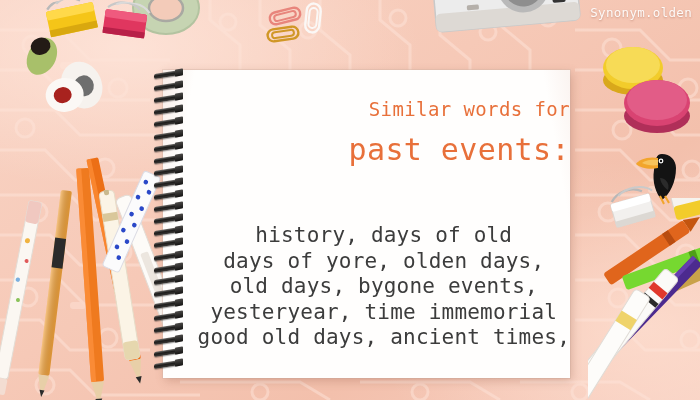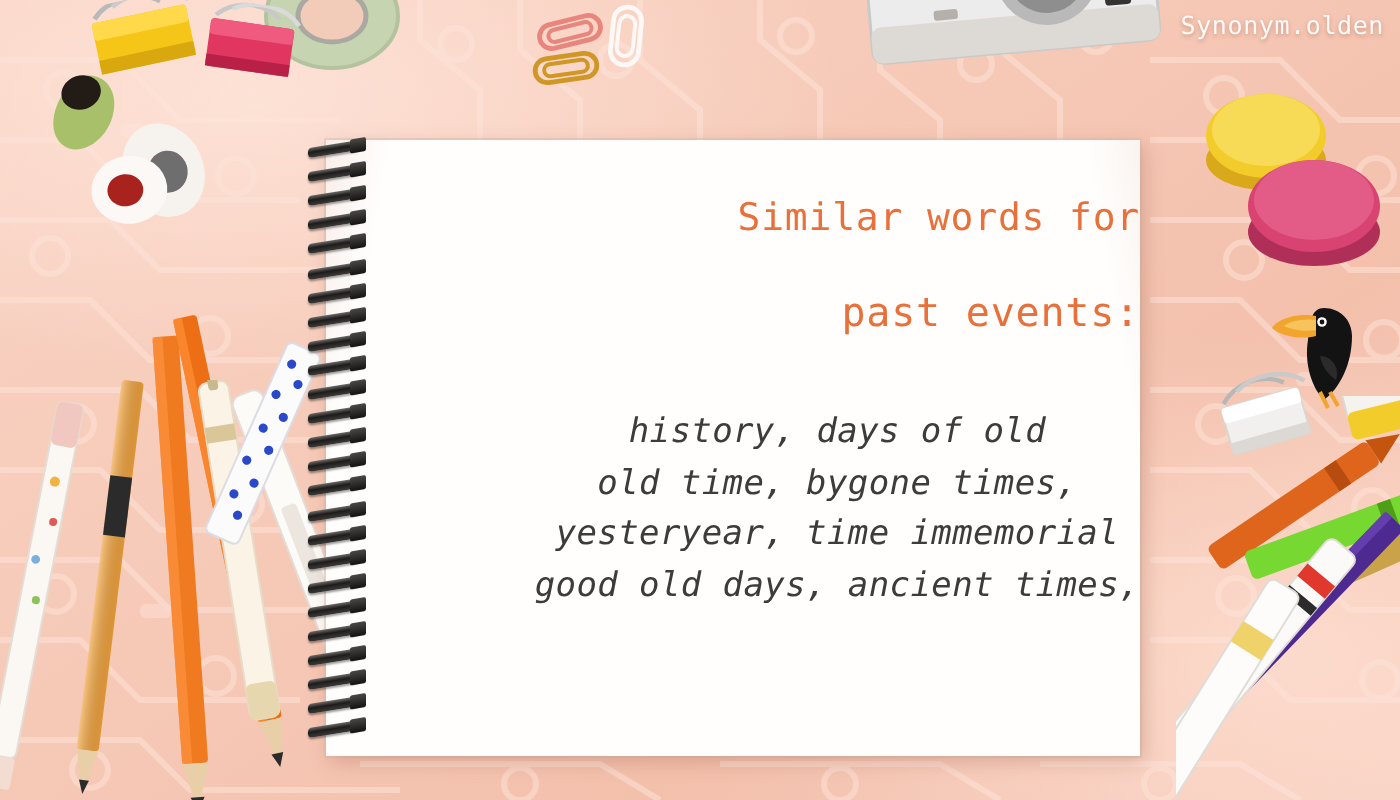--- a/index.html
+++ b/index.html
@@ -91,34 +91,33 @@
     text-align: center;
   }
   .head-line1 {
     margin-top: 28px;
     font-size: 19px;
     letter-spacing: 0.4px;
     color: #e8703a;
     white-space: pre;
   }
   .head-line2 {
-    margin-top: 24px;
-    font-size: 20px;
+    margin-top: 12px;
+    font-size: 30px;
     letter-spacing: 0.4px;
     color: #e8703a;
     white-space: pre;
   }
   .body-list {
-    margin-top: 36px;
-    font-size: 17px;
+    margin-top: 56px;
+    font-size: 21px;
     line-height: 25.5px;
     color: #3c3c3c;
     letter-spacing: 0.2px;
     white-space: pre;
-    font-style: italic;
   }
   .body-list div { white-space: pre; }
 
   
   .watermark {
     position: absolute;
     right: 8px;
     top: 5px;
     font-size: 12.5px;
     color: rgba(255,255,255,0.92);
@@ -458,18 +457,18 @@
       <div class="coil" style="top: 248px;"></div>
       <div class="coil" style="top: 260.1px;"></div>
       <div class="coil" style="top: 272.2px;"></div>
       <div class="coil" style="top: 284.3px;"></div>
       <div class="coil" style="top: 296.4px;"></div>
     </div>
 
   <div class="content">
     <div class="head-line1">Similar words for</div>
     <div class="head-line2">past events:</div>
-    <div class="body-list" id="synonym-list"><div>history, days of old</div><div>old time, bygone times,</div><div>yesteryear, time immemorial</div><div>good old days, ancient times,</div></div>
+    <div class="body-list" id="synonym-list"><div>history, days of old</div><div>days of yore, olden days,</div><div>old days, bygone events,</div><div>yesteryear, time immemorial</div><div>good old days, ancient times,</div></div>
   </div>
 
   <div class="watermark">Synonym.olden</div>
 
 </div>
 
 </body></html>

